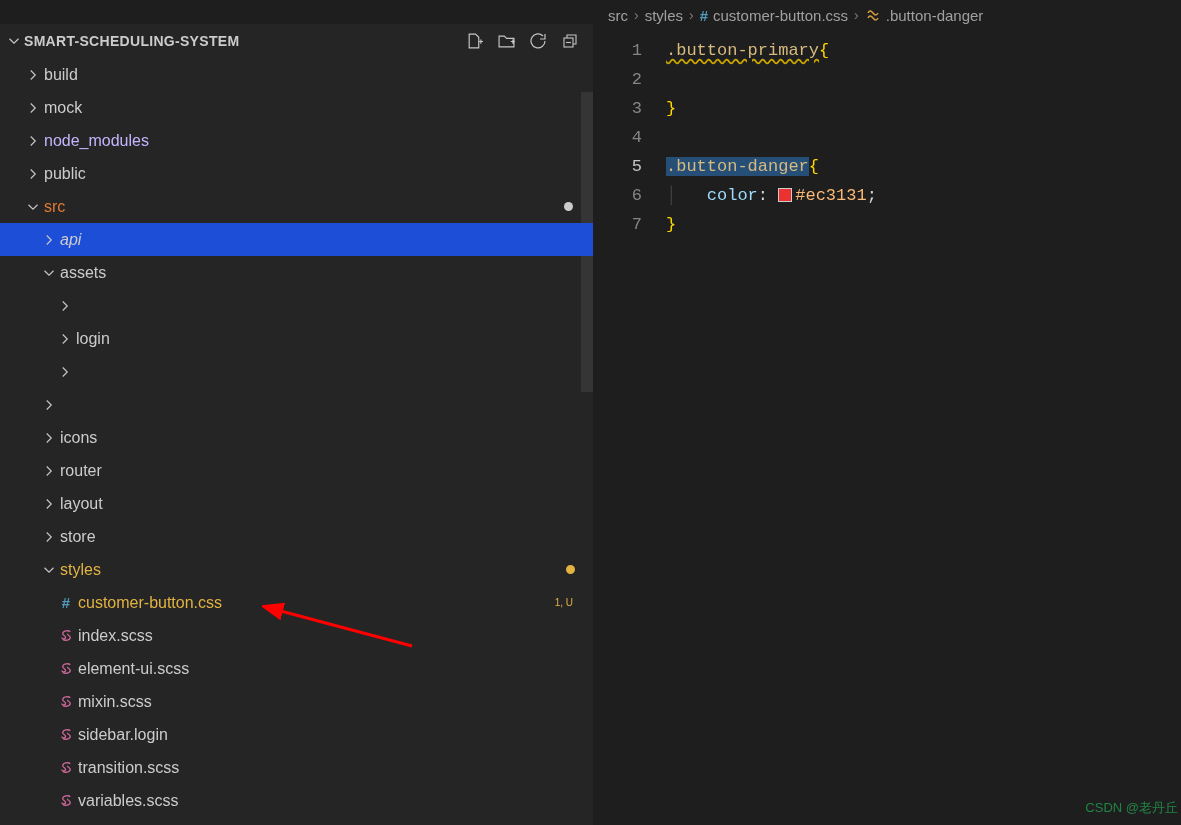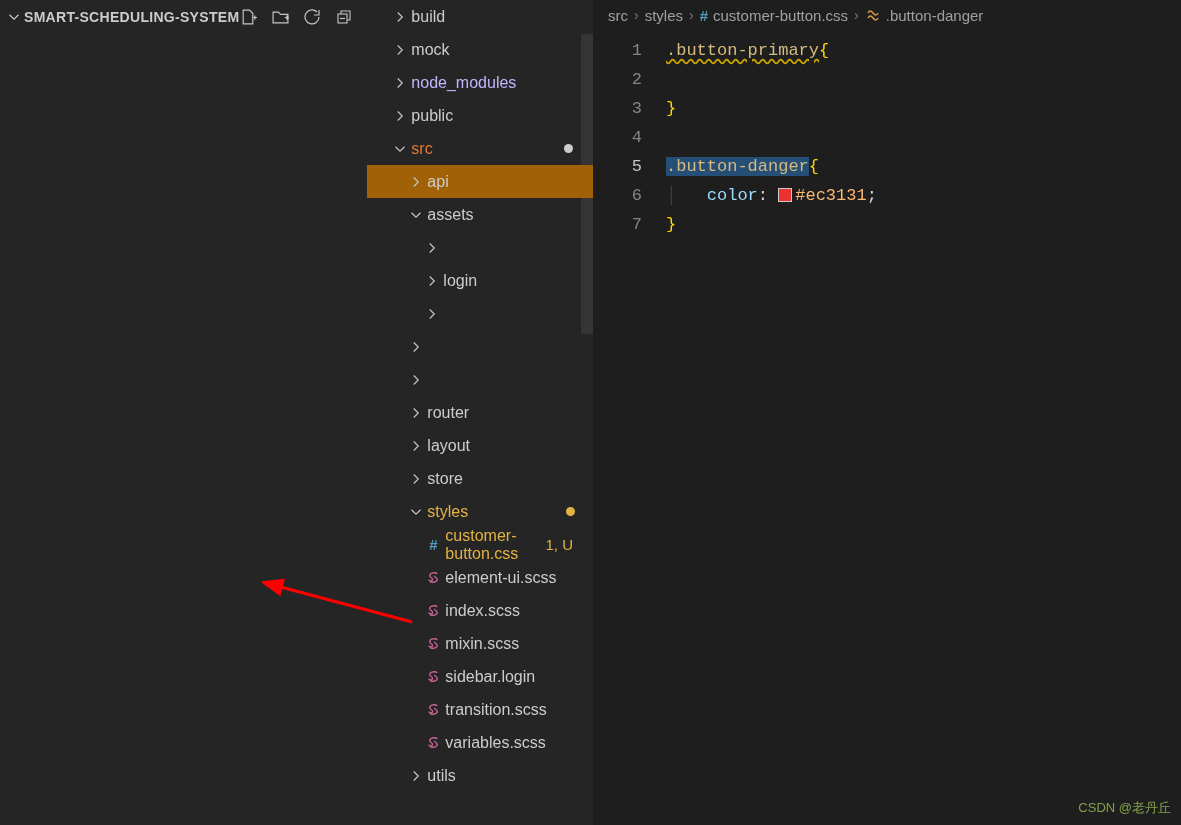--- a/index.html
+++ b/index.html
@@ -9,22 +9,23 @@
   color: #cccccc;
   width: 1181px;
   height: 825px;
   overflow: hidden;
   display: flex;
 }
 .sidebar {
   width: 593px;
   background: #252526;
   display: flex;
-  flex-direction: row;
+  flex-direction: column;
   position: relative;
+  margin-top: 24px;
 }
 .sidebar-header {
   display: flex;
   align-items: center;
   height: 34px;
   padding: 0 6px;
   font-size: 14px;
   font-weight: 700;
   color: #cccccc;
 }
@@ -35,26 +36,26 @@
 .tree { flex: 1; overflow-y: auto; position: relative; }
 .tree-row {
   display: flex;
   align-items: center;
   height: 33px;
   font-size: 16px;
   color: #cccccc;
   cursor: pointer;
   position: relative;
 }
-.tree-row.selected { background: #a16207; }
+.tree-row.selected { background: #1d4ed8; font-style: italic; }
 .tree-row .indent { display: inline-block; }
 .tree-row .chev { width: 18px; display: inline-flex; justify-content: center; color: #c5c5c5; font-size: 15px; }
 .tree-row .file-icon { width: 20px; display: inline-flex; justify-content: center; align-items: center; }
 .tree-row .label { flex: 1; padding-left: 2px; }
-.tree-row .decoration { padding-right: 20px; font-size: 15px; }
+.tree-row .decoration { padding-right: 20px; font-size: 10px; }
 .dim { color: #c4b5fd; }
 .mod { color: #e2b341; }
 .orange { color: #e37933; }
 .dot-modified { width: 9px; height: 9px; border-radius: 50%; background: #e2b341; margin-right: 18px; }
 .dot-unsaved { width: 9px; height: 9px; border-radius: 50%; background: #cccccc; margin-right: 20px; }
 .hash-icon { color: #519aba; font-weight: 700; font-size: 15px; }
 .editor {
   flex: 1;
   background: #1e1e1e;
   display: flex;
@@ -87,21 +88,21 @@
 .sel-highlight { background: #264f78; padding: 0 0px; }
 .color-swatch { display: inline-block; width: 14px; height: 14px; border: 1px solid #ccc; background: #ec3131; vertical-align: middle; margin: 0 3px 2px 0; }
 .indent-guide { color: #404040; }
 .arrow {
   position: absolute;
   left: 262px;
   top: 562px;
   pointer-events: none;
 }
 .scrollbar-r { position: absolute; right: 0; top: 34px; width: 12px; height: 300px; background: rgba(121,121,121,0.2); border-radius: 0; }
-.watermark { position: absolute; bottom: 8px; right: 10px; font-size: 13px; color: #bef264; opacity: 0.6; }
+.watermark { position: absolute; bottom: 8px; right: 3px; font-size: 13px; color: #22c55e; opacity: 0.6; }
 svg.selector-icon { width: 16px; height: 16px; }
 </style>
 </head>
 <body>
 
 <div class="sidebar">
   <div class="sidebar-header">
     <span class="chev">
       <svg width="12" height="12" viewBox="0 0 16 16">
           <path d="M2 5 L8 11 L14 5" fill="none" stroke="currentColor" stroke-width="1.5"></path>
@@ -234,20 +235,21 @@
           </svg>
         </span>
       </div>
       <div class="tree-row">
         <span class="indent" style="width: 40px;"></span>
         <span class="chev">
           <svg width="12" height="12" viewBox="0 0 16 16">
             <path d="M5 2 L11 8 L5 14" fill="none" stroke="currentColor" stroke-width="1.6"></path>
           </svg>
         </span>
+        <span class="label ">icons</span>
       </div>
       <div class="tree-row">
         <span class="indent" style="width: 40px;"></span>
         <span class="chev">
           <svg width="12" height="12" viewBox="0 0 16 16">
             <path d="M5 2 L11 8 L5 14" fill="none" stroke="currentColor" stroke-width="1.6"></path>
           </svg>
         </span>
         <span class="label ">router</span>
       </div>
@@ -287,30 +289,30 @@
         <span class="label mod">customer-button.css</span>
         <span class="decoration mod">1, U</span>
       </div>
       <div class="tree-row">
         <span class="indent" style="width: 56px;"></span>
         <span class="file-icon">
           <svg width="15" height="15" viewBox="0 0 16 16">
             <path d="M12 4c-2-2-8-1-8 2 0 2 3 2 3 4 0 2-4 2-4 0 M4 12c2 2 8 1 8-2 0-2-3-2-3-4" fill="none" stroke="#cc6699" stroke-width="1.4"></path>
           </svg>
         </span>
+        <span class="label ">index.scss</span>
+      </div>
+      <div class="tree-row">
+        <span class="indent" style="width: 56px;"></span>
+        <span class="file-icon">
+          <svg width="15" height="15" viewBox="0 0 16 16">
+            <path d="M12 4c-2-2-8-1-8 2 0 2 3 2 3 4 0 2-4 2-4 0 M4 12c2 2 8 1 8-2 0-2-3-2-3-4" fill="none" stroke="#cc6699" stroke-width="1.4"></path>
+          </svg>
+        </span>
         <span class="label ">element-ui.scss</span>
-      </div>
-      <div class="tree-row">
-        <span class="indent" style="width: 56px;"></span>
-        <span class="file-icon">
-          <svg width="15" height="15" viewBox="0 0 16 16">
-            <path d="M12 4c-2-2-8-1-8 2 0 2 3 2 3 4 0 2-4 2-4 0 M4 12c2 2 8 1 8-2 0-2-3-2-3-4" fill="none" stroke="#cc6699" stroke-width="1.4"></path>
-          </svg>
-        </span>
-        <span class="label ">index.scss</span>
       </div>
       <div class="tree-row">
         <span class="indent" style="width: 56px;"></span>
         <span class="file-icon">
           <svg width="15" height="15" viewBox="0 0 16 16">
             <path d="M12 4c-2-2-8-1-8 2 0 2 3 2 3 4 0 2-4 2-4 0 M4 12c2 2 8 1 8-2 0-2-3-2-3-4" fill="none" stroke="#cc6699" stroke-width="1.4"></path>
           </svg>
         </span>
         <span class="label ">mixin.scss</span>
       </div>

